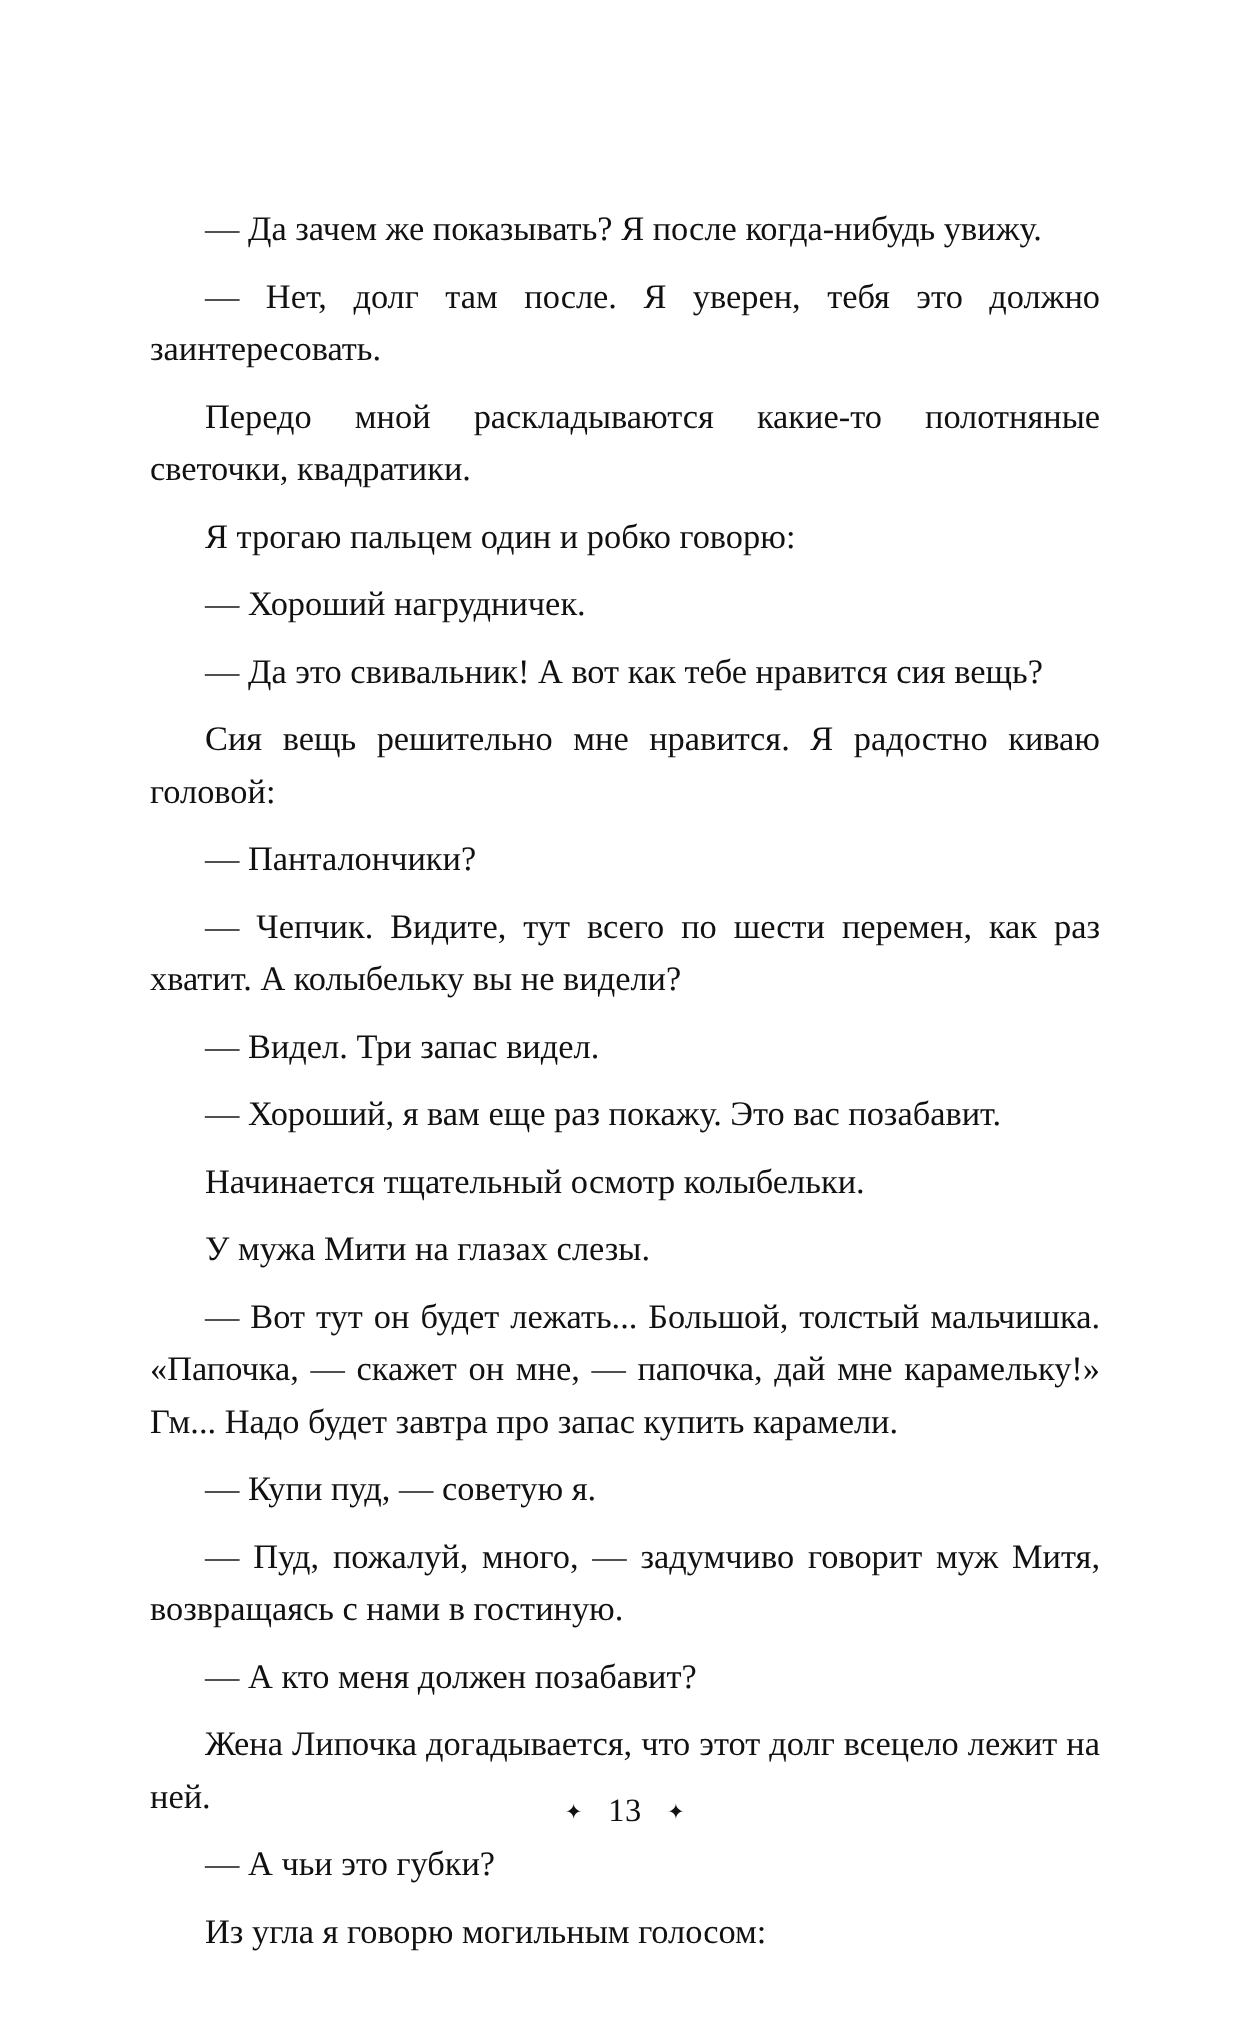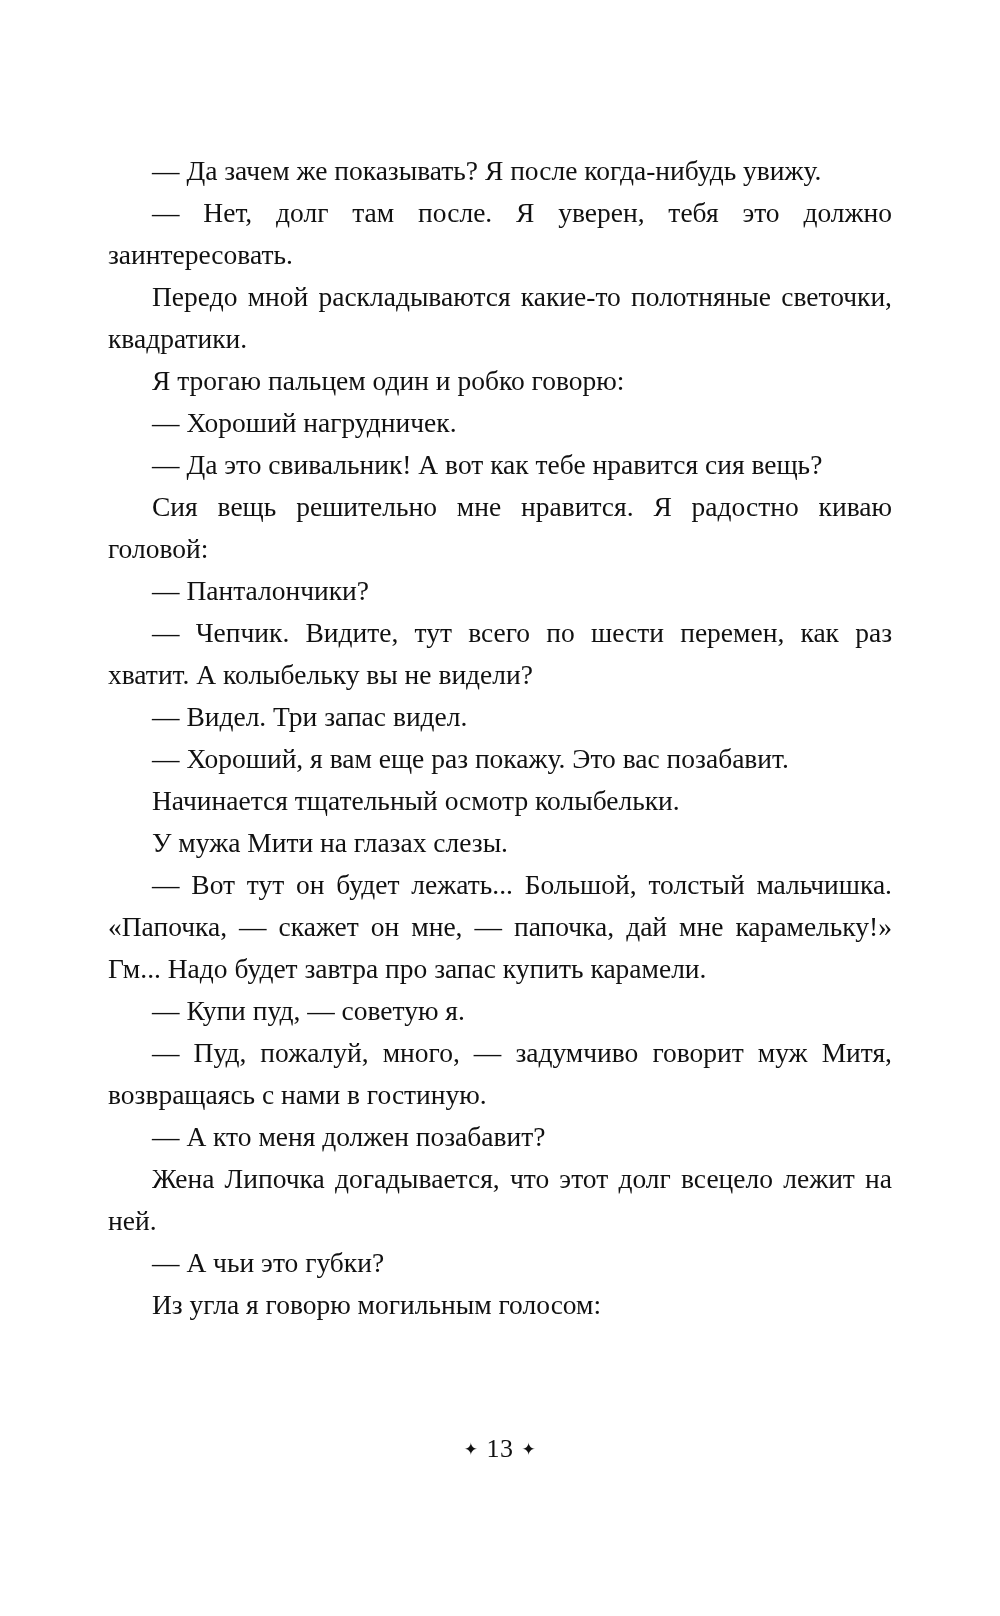--- a/index.html
+++ b/index.html
@@ -25,39 +25,39 @@
     padding: 150px 108px 0 108px;
   }
   .body-text {
     font-size: 27.5px;
     line-height: 42px;
     text-align: justify;
     text-justify: inter-word;
     hyphens: manual;
   }
   .body-text p {
-    margin: 0;
+    margin: 12px;
     text-indent: 44px;
   }
   .footer {
     position: absolute;
     left: 0;
     right: 0;
     bottom: 152px;
     text-align: center;
     font-size: 26px;
     letter-spacing: 0.5px;
   }
   .footer .orn {
     font-size: 17px;
     vertical-align: 2px;
     color: #111;
   }
   .footer .pageno {
-    margin: 0 8px;
+    margin: 0 20px;
   }
 </style>
 </head>
 <body>
 
 <div class="page">
   <div class="body-text">
     <p>— Да зачем же показывать? Я после когда-нибудь увижу.</p>
     <p>— Нет, долг там после. Я уверен, тебя это должно заинтересовать.</p>
     <p>Передо мной раскладываются какие-то полотняные светочки, квадратики.</p>

